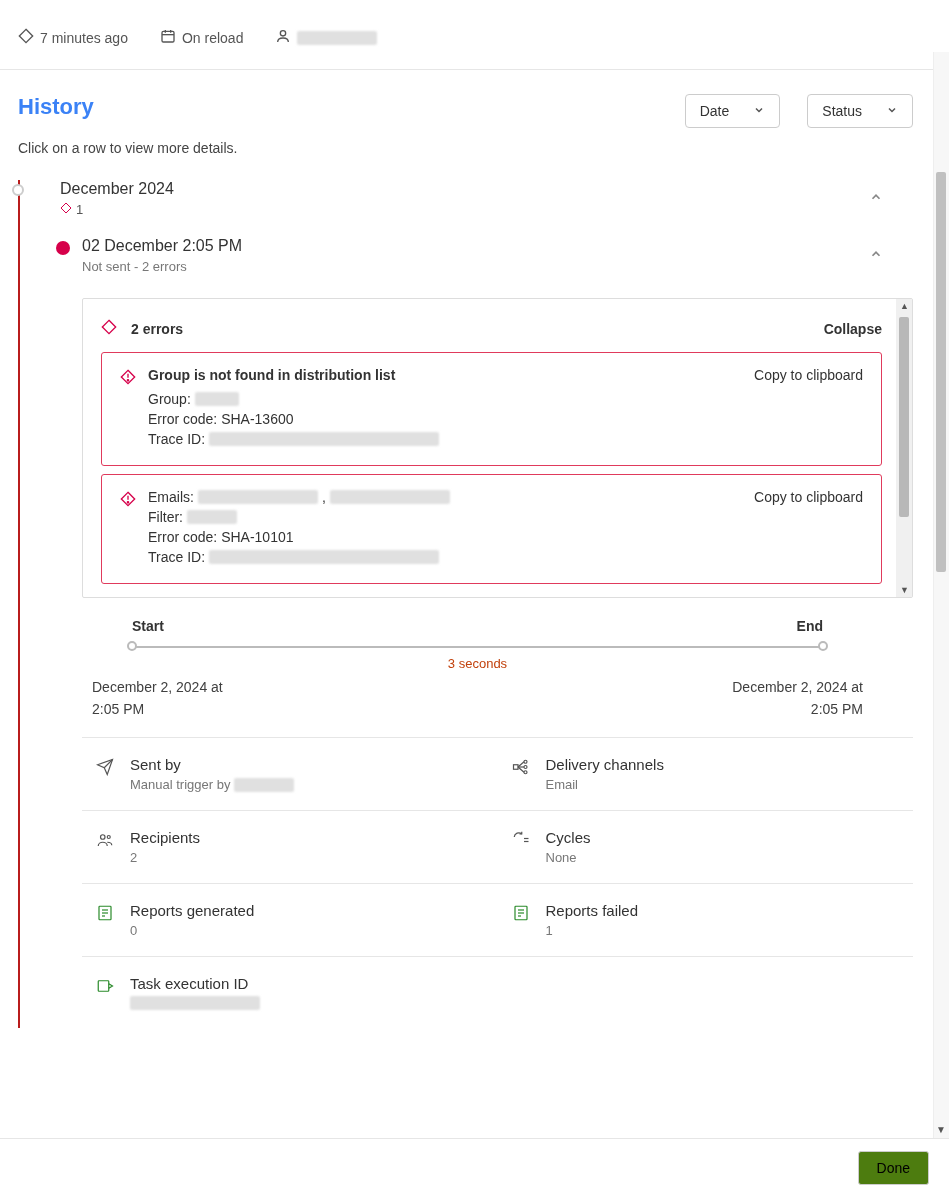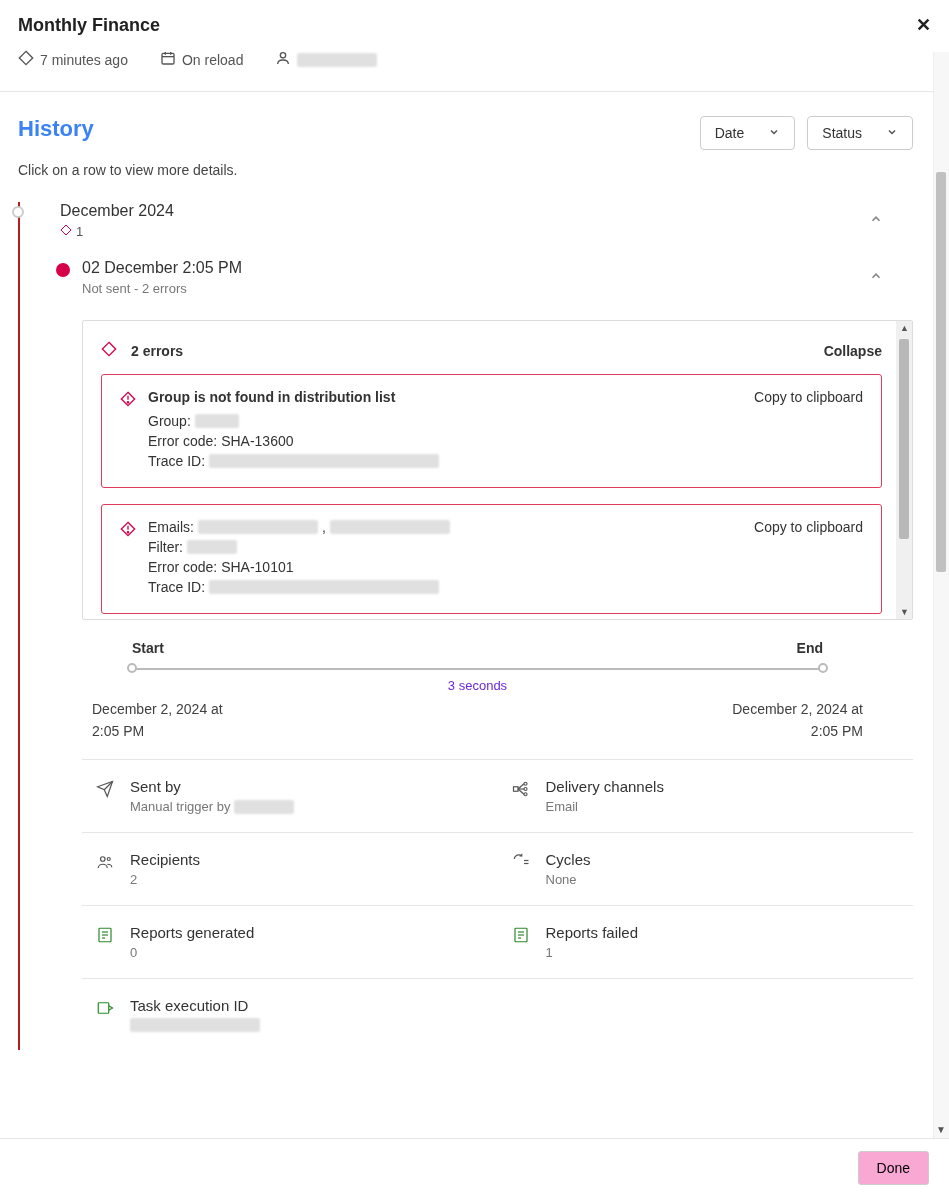--- a/index.html
+++ b/index.html
@@ -109,20 +109,21 @@
   .dropdown {
     border: 1px solid #ccc;
     border-radius: 4px;
     padding: 8px 14px;
     display: flex;
     align-items: center;
     gap: 24px;
     cursor: pointer;
     background: #fff;
     color: #333;
+    margin-left: 15px;
   }
   .dropdown svg { width: 12px; height: 12px; }
   .subtitle {
     margin-top: 12px;
     color: #444;
   }
 
   
   .timeline {
     margin-top: 24px;
@@ -223,21 +224,21 @@
   .errors-header-left svg { width: 16px; height: 16px; }
   .collapse-link {
     font-weight: 600;
     cursor: pointer;
   }
 
   .error-box {
     border: 1px solid #e03a5c;
     border-radius: 3px;
     padding: 14px 18px;
-    margin-bottom: 16px;
+    margin-bottom: 8px;
     background: #fff;
   }
   .error-top {
     display: flex;
     align-items: flex-start;
     gap: 12px;
   }
   .error-top svg { width: 16px; height: 16px; flex-shrink:0; margin-top:2px;}
   .error-body { flex: 1; }
   .error-title {
@@ -302,21 +303,21 @@
     width: 10px;
     height: 10px;
     border: 2px solid #bbb;
     background: #fff;
     border-radius: 50%;
   }
   .se-dot.start { left: -5px; }
   .se-dot.end { right: -5px; }
   .se-duration {
     text-align: center;
-    color: #6d28d9;
+    color: #c2410c;
     font-size: 13px;
     margin-bottom: 8px;
   }
   .se-dates {
     display: flex;
     justify-content: space-between;
     color: #404040;
   }
   .se-dates .col { text-align: center; width: 180px;}
   .se-dates .col:last-child { text-align: right; margin-right:-10px;}
@@ -363,38 +364,34 @@
     height: 58px;
     border-top: 1px solid #e6e6e6;
     display: flex;
     justify-content: flex-end;
     align-items: center;
     padding: 0 20px;
     background: #fff;
   }
   .done-btn {
     border: 1px solid #ccc;
-    background: #f9a8d4;
+    background: #4d7c0f;
     padding: 8px 18px;
     border-radius: 3px;
     font-size: 14px;
     cursor: pointer;
   }
 
   .chevron-btn { cursor:pointer; color:#666; }
   .chevron-btn svg{width:14px;height:14px;}
 </style>
 </head>
 <body>
 
 <div class="header">
-  <div class="header-top">
-    <div class="title">Monthly Finance</div>
-    <div class="close-x">✕</div>
-  </div>
   <div class="meta-row">
     <div class="meta-item">
       <span>
         <svg viewBox="0 0 24 24" fill="none" stroke="#555" stroke-width="2">
             <path d="M12 2 L22 12 L12 22 L2 12 Z"></path>
           </svg>
       </span>
       <span>7 minutes ago</span>
     </div>
     <div class="meta-item">

